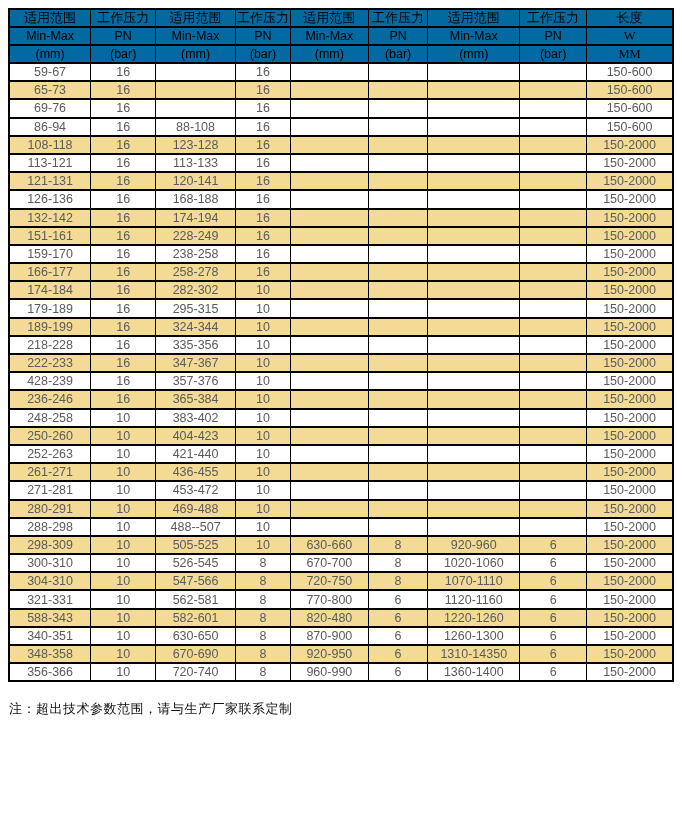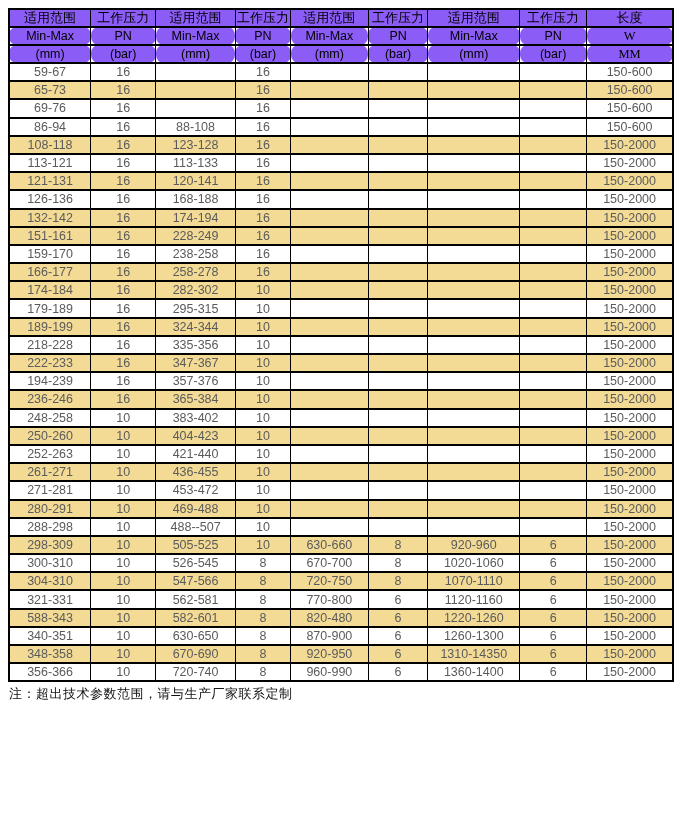--- a/index.html
+++ b/index.html
@@ -22,42 +22,42 @@
     border-right:1px solid #000;
     border-top:2px solid #000;
     border-bottom:2px solid #000;
     text-align:center;
     vertical-align:middle;
     padding:0;
     overflow:hidden;
     white-space:nowrap;
   }
   thead th{
-    background:#8b5cf6;
+    background:#0369a1;
     font-size:13px;
     font-weight:normal;
     color:#000;
     height:16px;
     line-height:16px;
   }
-  thead tr.h-en th{font-size:12.5px;border-radius:8px;}
+  thead tr.h-en th{font-size:12.5px;}
   thead th.serif{
     font-family:"Liberation Serif","DejaVu Serif",serif;
     font-size:11px;
   }
   tbody td{
     background:#ffffff;
     color:#5b5b5b;
     font-size:12.5px;
     height:16.2px;
     line-height:16px;
   }
   tbody tr.alt td{background:#F3DB96;}
   .footnote{
-    margin:3px 0 0 1px;
+    margin:18px 0 0 1px;
     font-size:13px;
     color:#111;
     letter-spacing:0.5px;
   }
   
   col.c1{width:12.3%;} col.c2{width:9.8%;} col.c3{width:12.0%;}
   col.c4{width:8.3%;}  col.c5{width:11.7%;} col.c6{width:9.0%;}
   col.c7{width:13.8%;} col.c8{width:10.1%;} col.c9{width:13.0%;}
 </style>
 </head>
@@ -293,21 +293,21 @@
           <td>16</td>
           <td>347-367</td>
           <td>10</td>
           <td></td>
           <td></td>
           <td></td>
           <td></td>
           <td>150-2000</td>
         </tr>
         <tr>
-          <td>194-239</td>
+          <td>428-239</td>
           <td>16</td>
           <td>357-376</td>
           <td>10</td>
           <td></td>
           <td></td>
           <td></td>
           <td></td>
           <td>150-2000</td>
         </tr>
         <tr class="alt">

